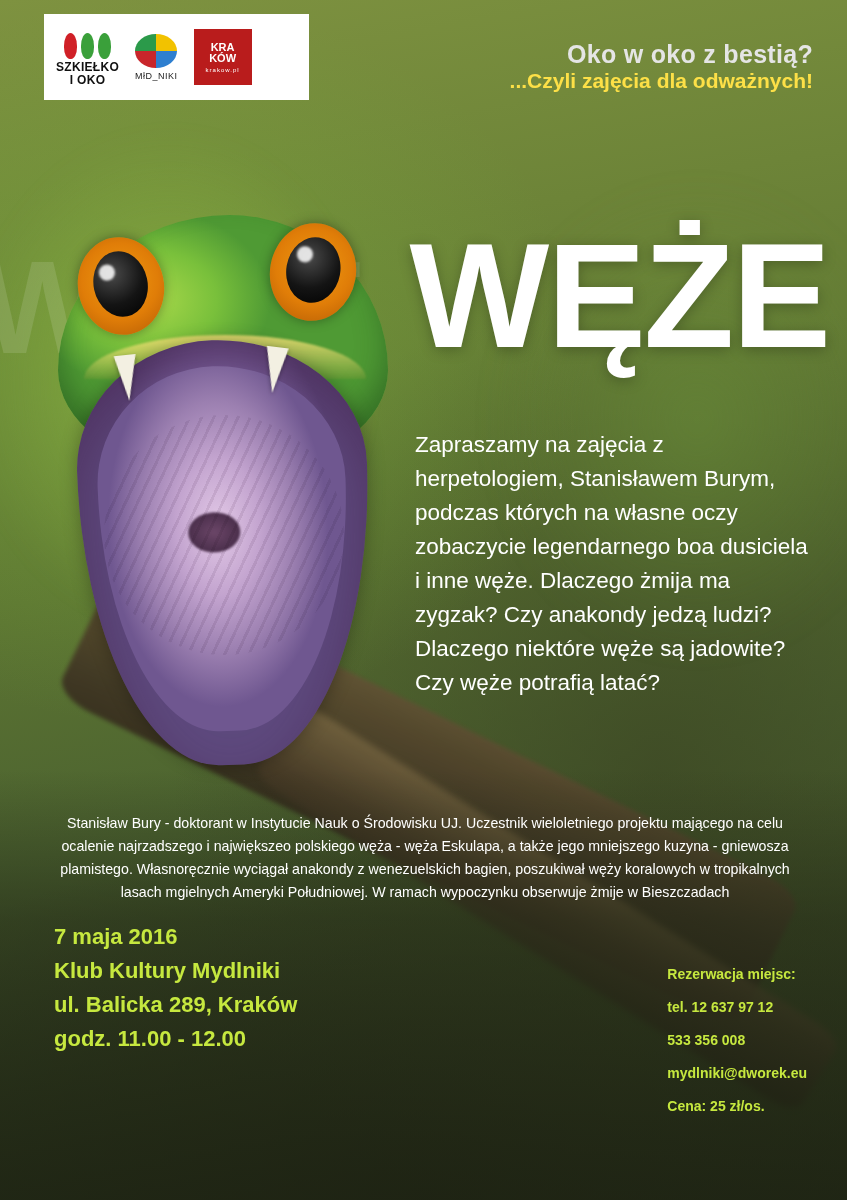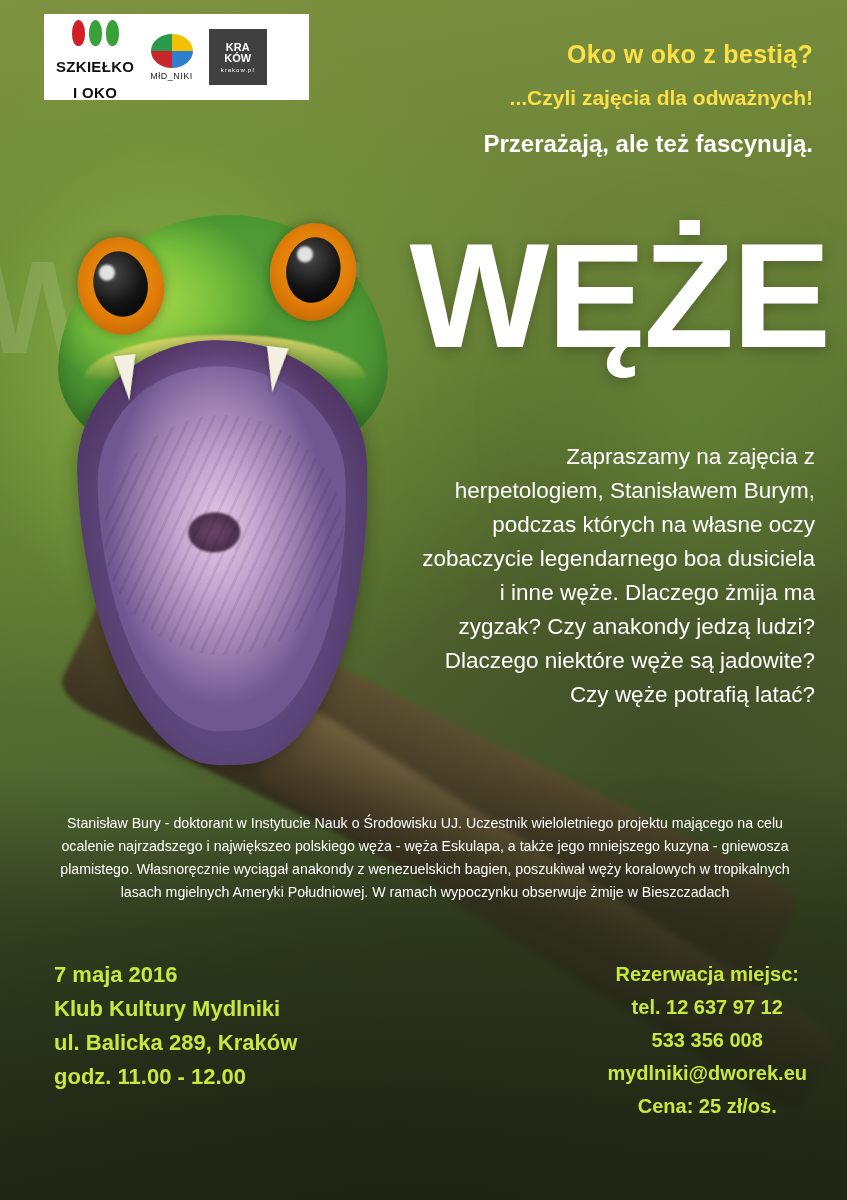--- a/index.html
+++ b/index.html
@@ -192,48 +192,47 @@
     align-items: center;
     gap: 16px;
     padding: 0 12px;
     box-sizing: border-box;
   }
   .logo { display: flex; flex-direction: column; align-items: center; justify-content: center; }
   .logo-sz-marks { display: flex; gap: 4px; align-items: flex-end; height: 30px; }
   .m1 { width: 13px; height: 26px; background: #d02027; border-radius: 50% 50% 45% 45%; }
   .m2 { width: 13px; height: 26px; background: #3aa03a; border-radius: 50% 50% 45% 45%; }
   .m3 { width: 13px; height: 26px; background: #3aa03a; border-radius: 50% 50% 45% 45%; }
-  .logo-sz-text { font-size: 15px; font-weight: 700; color: #111; line-height: 10px; text-align: right; margin-top: 16px; letter-spacing: .3px; }
+  .logo-sz-text { font-size: 12px; font-weight: 700; color: #111; line-height: 10px; text-align: right; margin-top: 3px; letter-spacing: .3px; }
   .logo-mid-circle {
     width: 42px; height: 34px; border-radius: 50%;
     background: conic-gradient(#f2c200 0 25%, #2e7fd0 25% 50%, #c9262b 50% 75%, #2b9a4a 75% 100%);
   }
   .logo-mid-text { font-size: 9px; font-weight: 400; color: #222; margin-top: 3px; letter-spacing: .5px; }
   .logo-krakow {
     width: 58px; height: 56px;
-    background: #404040;
+    background: #b91c1c;
     display: flex; flex-direction: column; align-items: center; justify-content: center;
     color: #fff;
   }
   .logo-krakow .kk { font-size: 11px; font-weight: 700; line-height: 11px; text-align: center; }
   .logo-krakow .kk2 { font-size: 6px; letter-spacing: 1px; margin-top: 3px; }
 
   
   .head-lines {
     position: absolute;
     right: 34px; top: 40px;
     width: 500px;
     text-align: right;
   }
   .h-line1 {
-    color: #fde047;
+    color: #e5e5e5;
     font-size: 25px;
     font-weight: 700;
     letter-spacing: .3px;
-    margin-bottom: 17px;
   }
   .h-line2 {
     color: #fde047;
     font-size: 21px;
     font-weight: 700;
     margin-bottom: 18px;
   }
   .h-line3, .h-line4 {
     color: #ffffff;
     font-size: 24px;
@@ -249,23 +248,22 @@
     line-height: 148px;
     font-weight: 700;
     color: #ffffff;
     letter-spacing: -2px;
     text-shadow: 0 3px 14px rgba(0,0,0,0.25);
   }
 
   .body-copy {
     position: absolute;
     right: 32px;
-    top: 440px;
+    top: 428px;
     width: 400px;
-    text-align: right;
     color: #ffffff;
     font-size: 22.5px;
     line-height: 34px;
     font-weight: 500;
   }
 
   .bio {
     position: absolute;
     left: 60px;
     top: 812px;
@@ -273,33 +271,33 @@
     text-align: center;
     color: #ffffff;
     font-size: 14.2px;
     line-height: 23px;
   }
   .bio b { font-weight: 400; }
 
   .details-left {
     position: absolute;
     left: 54px;
-    top: 958px;
+    top: 920px;
     color: #c6e83f;
     font-size: 22px;
     font-weight: 700;
     line-height: 34px;
   }
   .details-right {
     position: absolute;
     right: 40px;
     top: 958px;
-    text-align: center;
+    text-align: left;
     color: #c6e83f;
-    font-size: 20px;
+    font-size: 14px;
     font-weight: 700;
     line-height: 33px;
   }
 </style>
 </head>
 <body>
 
 <div id="poster">
 
   <div class="bg-base"></div>
@@ -349,21 +347,20 @@
     <div class="logo-krakow">
       <div class="kk">KRA</div>
       <div class="kk">KÓW</div>
       <div class="kk2">krakow.pl</div>
     </div>
   </div>
 
   <div class="head-lines">
     <div class="h-line1">Oko w oko z bestią?</div>
     <div class="h-line2">...Czyli zajęcia dla odważnych!</div>
-    <div class="h-line3">Przerażają, ale też fascynują.</div>
   </div>
 
   <div class="title">WĘŻE</div>
 
   <div class="body-copy">Zapraszamy na zajęcia z herpetologiem, Stanisławem Burym, podczas których na własne oczy zobaczycie legendarnego boa dusiciela i inne węże. Dlaczego żmija ma zygzak? Czy anakondy jedzą ludzi? Dlaczego niektóre węże są jadowite? Czy węże potrafią latać?</div>
 
   <div class="bio">
     <b>Stanisław Bury</b><span> - doktorant w Instytucie Nauk o Środowisku UJ. Uczestnik wieloletniego projektu mającego na celu ocalenie najrzadszego i największeo polskiego węża - węża Eskulapa, a także jego mniejszego kuzyna - gniewosza plamistego. Własnoręcznie wyciągał anakondy z wenezuelskich bagien, poszukiwał węży koralowych w tropikalnych lasach mgielnych Ameryki Południowej. W ramach wypoczynku obserwuje żmije w Bieszczadach</span>
   </div>
 

